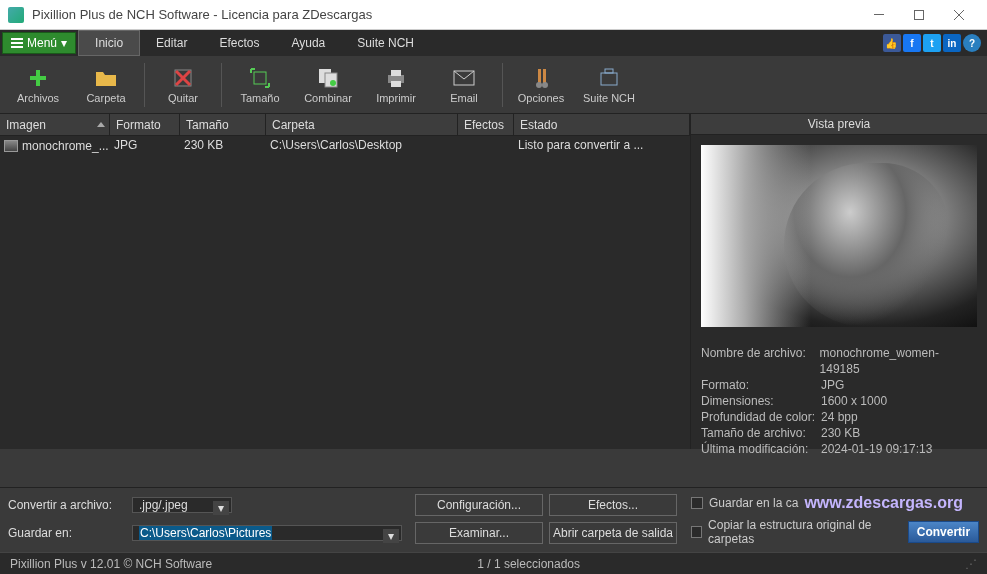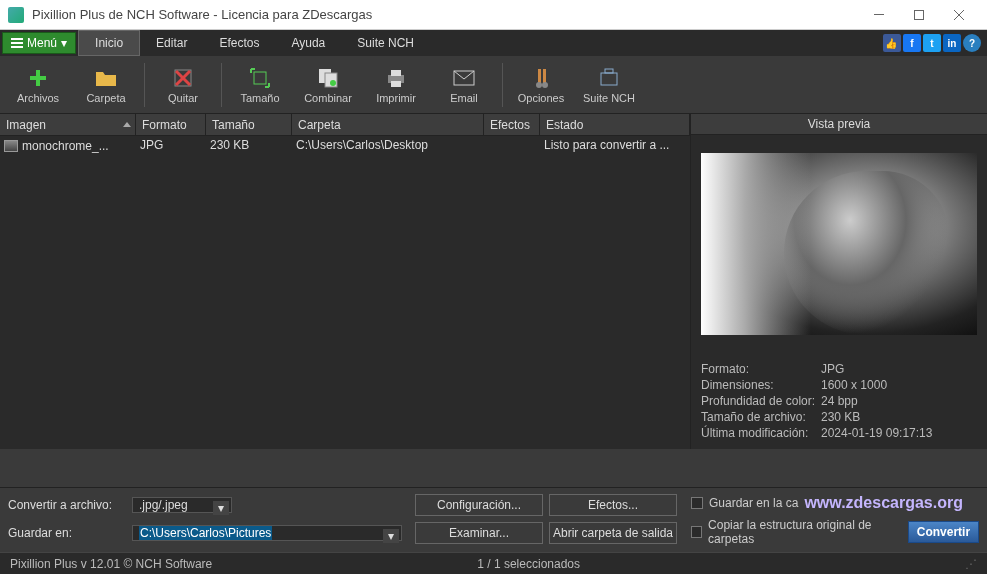--- a/index.html
+++ b/index.html
@@ -30,21 +30,21 @@
 
 
 .main { flex: 1; display: flex; min-height: 0; }
 .list-area { flex: 1; display: flex; flex-direction: column; border-right: 1px solid #222; }
 .preview-area { width: 296px; display: flex; flex-direction: column; background: #2a2a2a; }
 
 
 .cols { height: 22px; background: #3d3d3d; display: flex; border-bottom: 1px solid #222; }
 .col { border-right: 1px solid #222; padding: 3px 6px; color: #ddd; font-size: 12px; cursor: pointer; display: flex; align-items: center; position: relative; }
 .col.sort::after { content:""; position:absolute; right:4px; top:8px; border-left:4px solid transparent; border-right:4px solid transparent; border-bottom:5px solid #aaa; }
-.c-img{width:136px;} .c-fmt{width:70px;} .c-size{width:86px;} .c-folder{width:192px;} .c-fx{width:56px;} .c-state{flex:1;}
+.c-img{width:110px;} .c-fmt{width:70px;} .c-size{width:86px;} .c-folder{width:192px;} .c-fx{width:56px;} .c-state{flex:1;}
 
 
 .rows { flex: 1; background: #2a2a2a; overflow: auto; }
 .row { height: 20px; display: flex; color: #ddd; font-size: 12px; }
 .cell { padding: 2px 4px; overflow: hidden; white-space: nowrap; text-overflow: ellipsis; }
 .row .c-img{display:flex;align-items:center;gap:4px;}
 .thumb{width:14px;height:12px;background:linear-gradient(#888,#444);border:1px solid #999;flex-shrink:0;}
 
 
 .pv-title { height: 22px; background: #3d3d3d; color: #ddd; text-align: center; padding: 3px; border-bottom: 1px solid #222; font-size: 12px; }
@@ -244,20 +244,24 @@
     </div>
   </div>
 
   <div class="preview-area">
     <div class="pv-title">Vista previa</div>
     <div class="pv-image">
       <div class="pic"></div>
     </div>
     <div class="pv-meta">
       <div class="mrow">
+          <div class="mlbl">Nombre de archivo:</div>
+          <div>monochrome_women-149185</div>
+        </div>
+      <div class="mrow">
           <div class="mlbl">Formato:</div>
           <div>JPG</div>
         </div>
       <div class="mrow">
           <div class="mlbl">Dimensiones:</div>
           <div>1600 x 1000</div>
         </div>
       <div class="mrow">
           <div class="mlbl">Profundidad de color:</div>
           <div>24 bpp</div>

